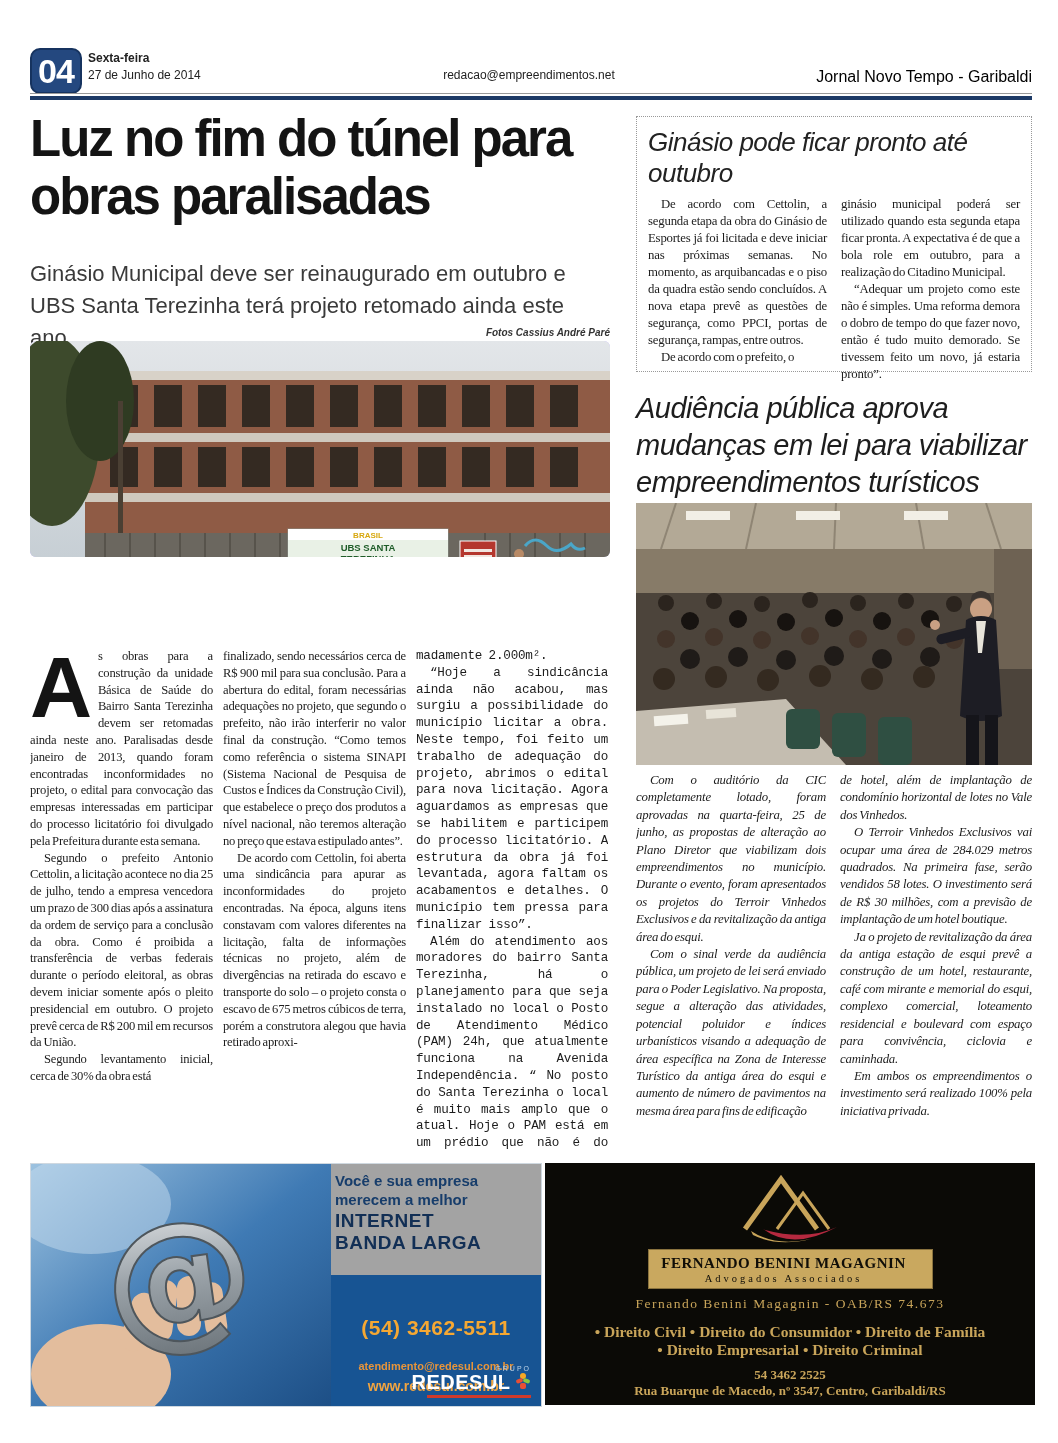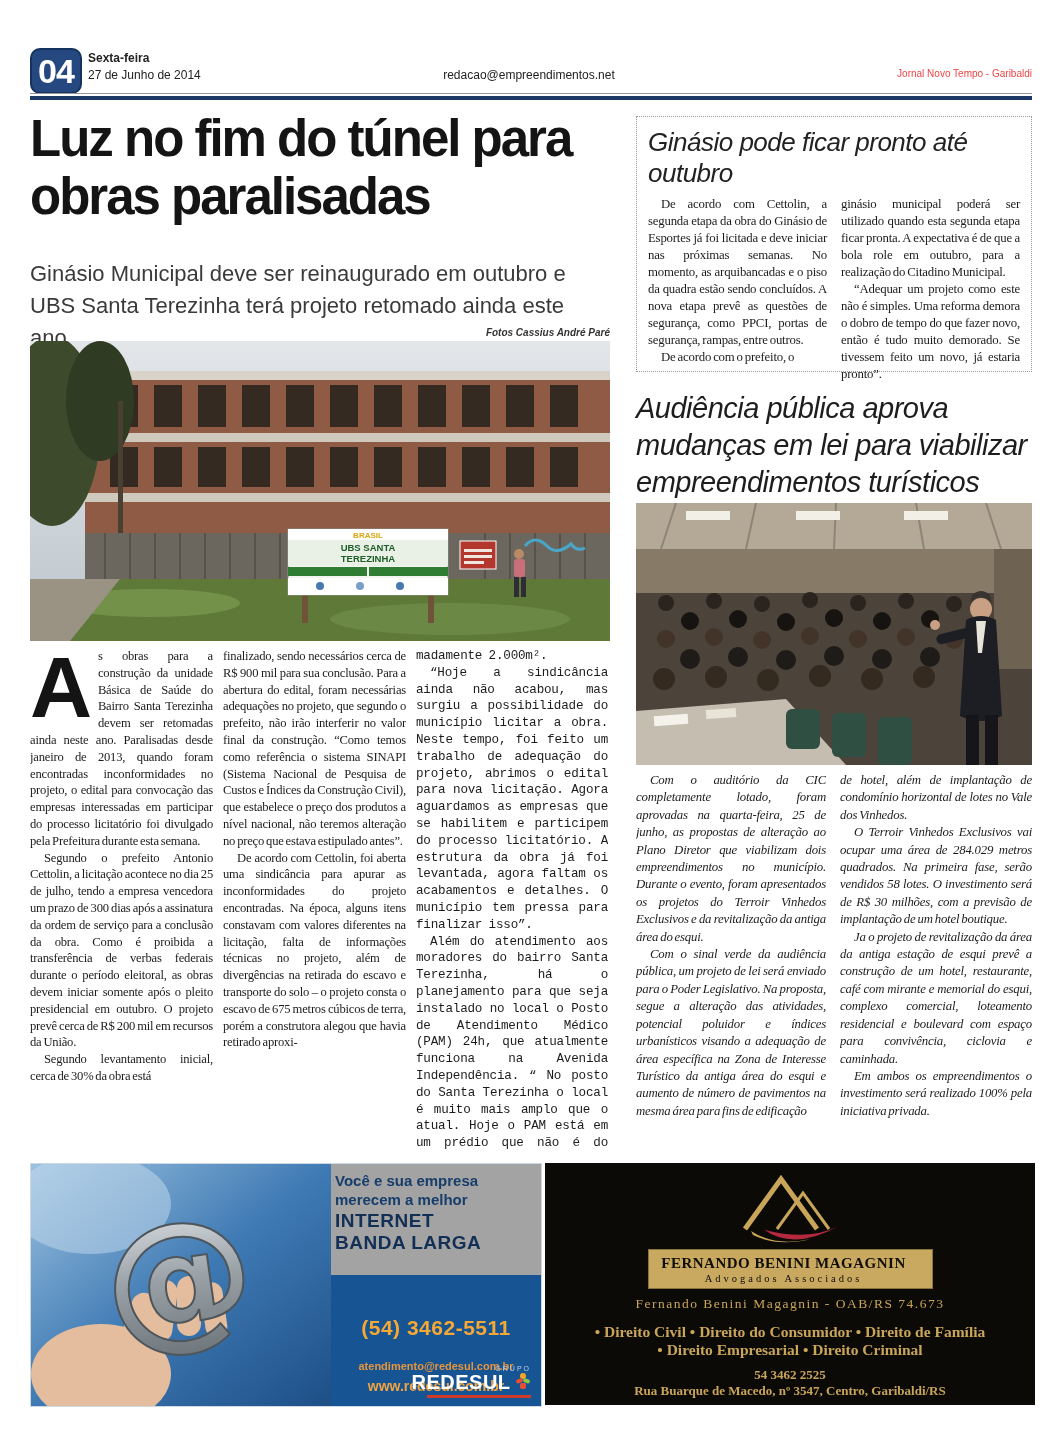--- a/index.html
+++ b/index.html
@@ -7,31 +7,31 @@
         font-family:"Liberation Sans",sans-serif;color:#111;}
   .abs{position:absolute;}
 
   
   #pagenum{left:30px;top:48px;width:48px;height:42px;background:#24487f;color:#fff;
            font-weight:bold;font-size:34px;text-align:center;line-height:42px;letter-spacing:-1px;
            border:2px solid #16335f;border-radius:10px;}
   #dateblock{left:88px;top:50px;font-size:12px;color:#222;line-height:1.4;}
   #dateblock .wd{font-weight:bold;}
   #hdr-email{left:0;top:68px;width:1058px;text-align:center;font-size:12px;color:#222;}
-  #hdr-paper{right:26px;top:68px;font-size:10px;color:#ef4444;text-align:right;left:auto;}
+  #hdr-paper{right:26px;top:68px;font-size:16px;color:#000000;text-align:right;left:auto;}
   #rule-thin{left:30px;top:93px;width:1002px;height:1px;background:#9a9a9a;}
   #rule-thick{left:30px;top:96px;width:1002px;height:4px;background:#1d3a66;}
 
   
   #headline{left:30px;top:110px;width:575px;font-size:51px;line-height:1.13;font-weight:bold;
             letter-spacing:-2px;color:#141414;}
   #subtitle{left:30px;top:258px;width:565px;font-size:22px;line-height:1.45;color:#3a3a3a;}
   #credit{left:30px;top:327px;width:580px;text-align:right;font-size:10px;font-style:italic;
           font-weight:bold;color:#333;}
-  #photo1{left:30px;top:341px;width:580px;height:300px;overflow:hidden;background:#c4b5fd;}
+  #photo1{left:30px;top:341px;width:580px;height:216px;overflow:hidden;background:#c4b5fd;border-radius:6px;}
 
   .bodycols{top:648px;height:505px;overflow:hidden;font-family:"Liberation Serif",serif;
             font-size:12.6px;line-height:16.8px;text-align:justify;color:#1c1c1c;
             letter-spacing:-0.2px;word-spacing:-1px;hyphens:auto;}
   #bcol1{left:30px;width:183px;}
   #bcol2{left:223px;width:183px;}
   #bcol3{left:416px;width:192px;font-family:Liberation Mono, monospace;}
   .bodycols p{margin:0;}
   .bodycols p.ind{text-indent:14px;}
   .dropcap{float:left;font-family:"Liberation Sans",sans-serif;font-weight:bold;

